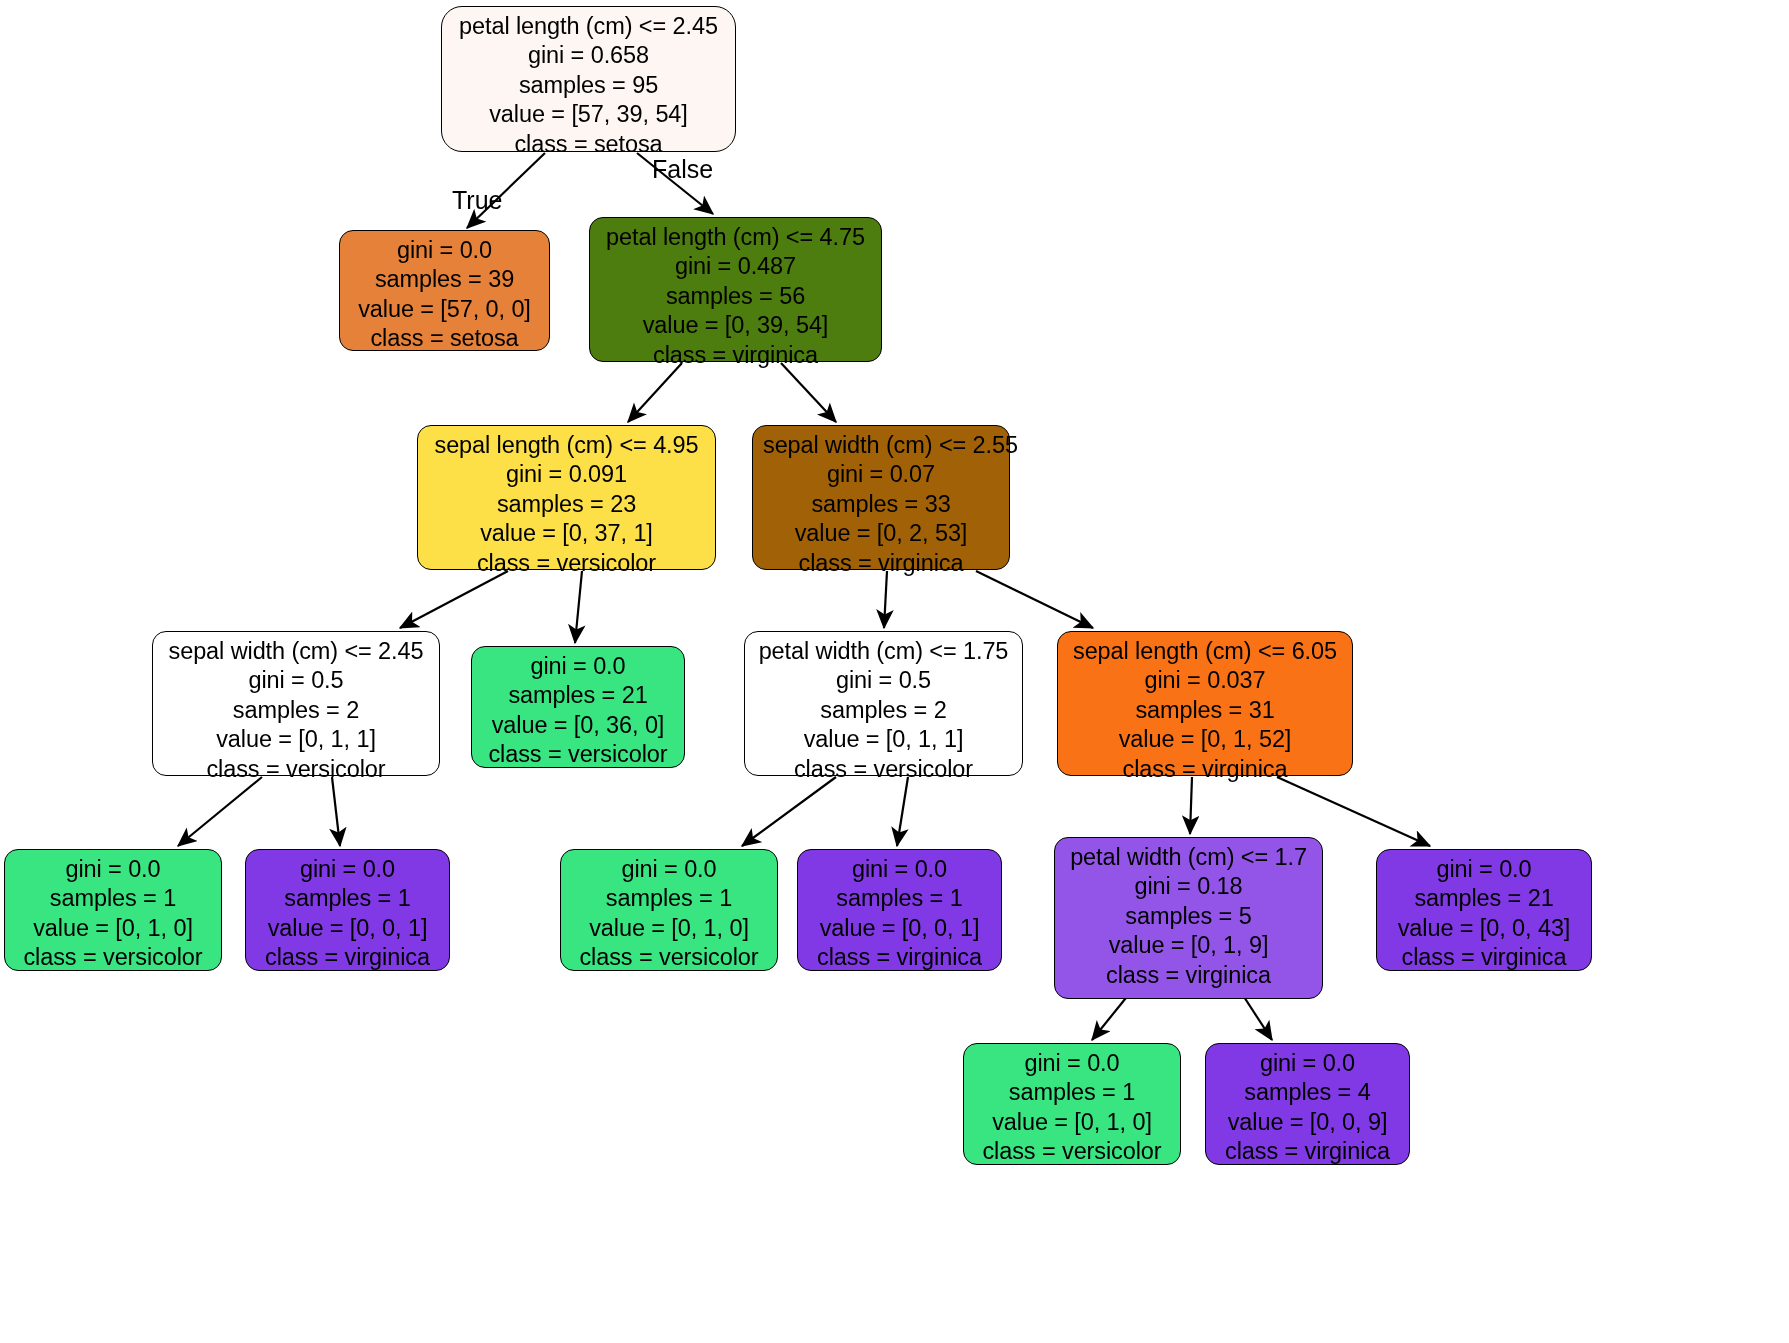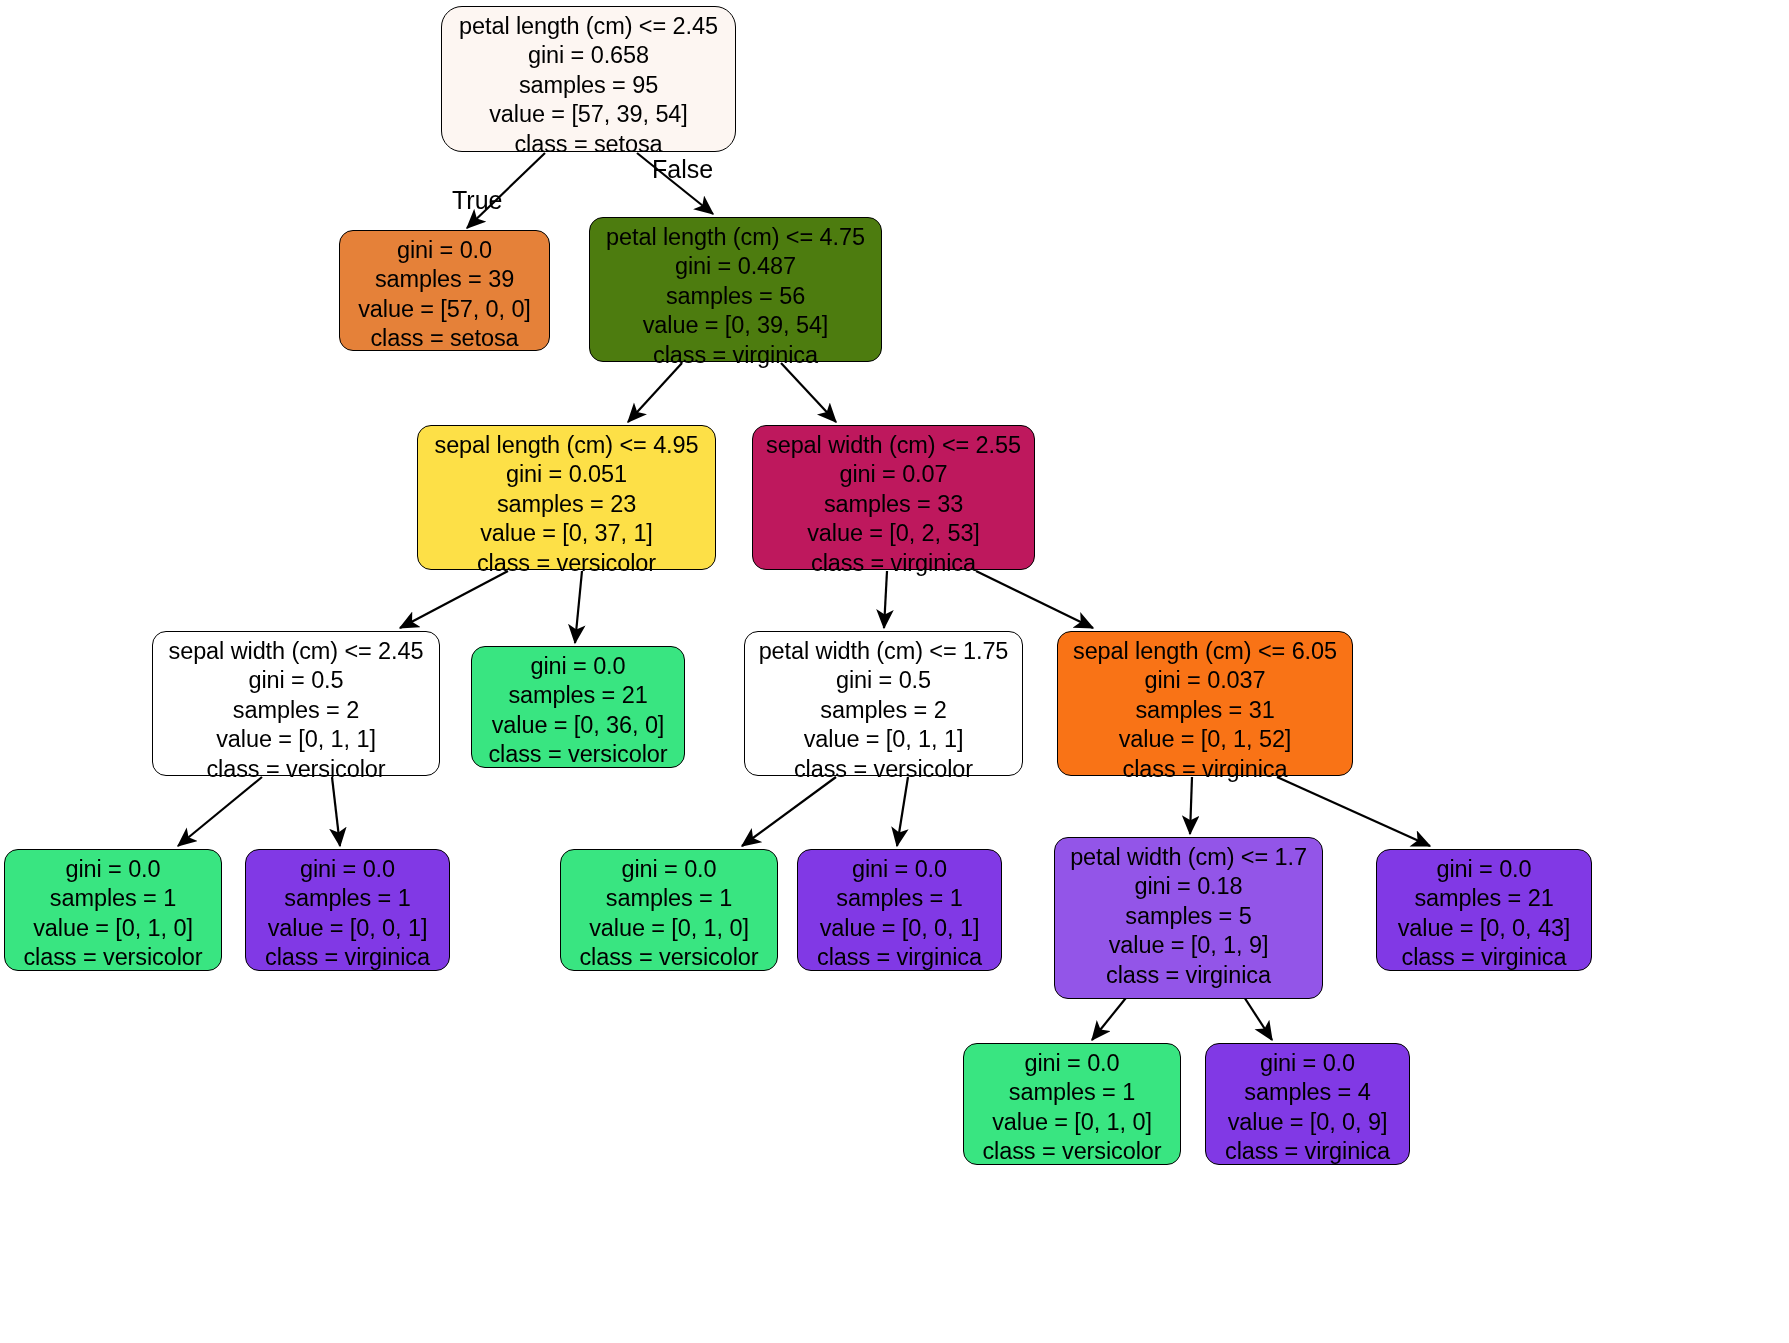--- a/index.html
+++ b/index.html
@@ -93,26 +93,26 @@
       </div>
       <div class="node" style="left: 581px; top: 217px; width: 293px; height: 145px; background: #4d7c0f; margin-left: 8px;">
         <span class="ln">petal length (cm) &lt;= 4.75</span>
         <span class="ln">gini = 0.487</span>
         <span class="ln">samples = 56</span>
         <span class="ln">value = [0, 39, 54]</span>
         <span class="ln">class = virginica</span>
       </div>
       <div class="node" style="left: 417px; top: 425px; width: 299px; height: 145px; background: #fde047;">
         <span class="ln">sepal length (cm) &lt;= 4.95</span>
-        <span class="ln">gini = 0.051</span>
+        <span class="ln">gini = 0.091</span>
         <span class="ln">samples = 23</span>
         <span class="ln">value = [0, 37, 1]</span>
         <span class="ln">class = versicolor</span>
       </div>
-      <div class="node" style="left: 752px; top: 425px; width: 283px; height: 145px; background: #be185d;">
+      <div class="node" style="left: 752px; top: 425px; width: 258px; height: 145px; background: #a16207;">
         <span class="ln">sepal width (cm) &lt;= 2.55</span>
         <span class="ln">gini = 0.07</span>
         <span class="ln">samples = 33</span>
         <span class="ln">value = [0, 2, 53]</span>
         <span class="ln">class = virginica</span>
       </div>
       <div class="node" style="left: 152px; top: 631px; width: 288px; height: 145px; background: rgb(255, 255, 255);">
         <span class="ln">sepal width (cm) &lt;= 2.45</span>
         <span class="ln">gini = 0.5</span>
         <span class="ln">samples = 2</span>

